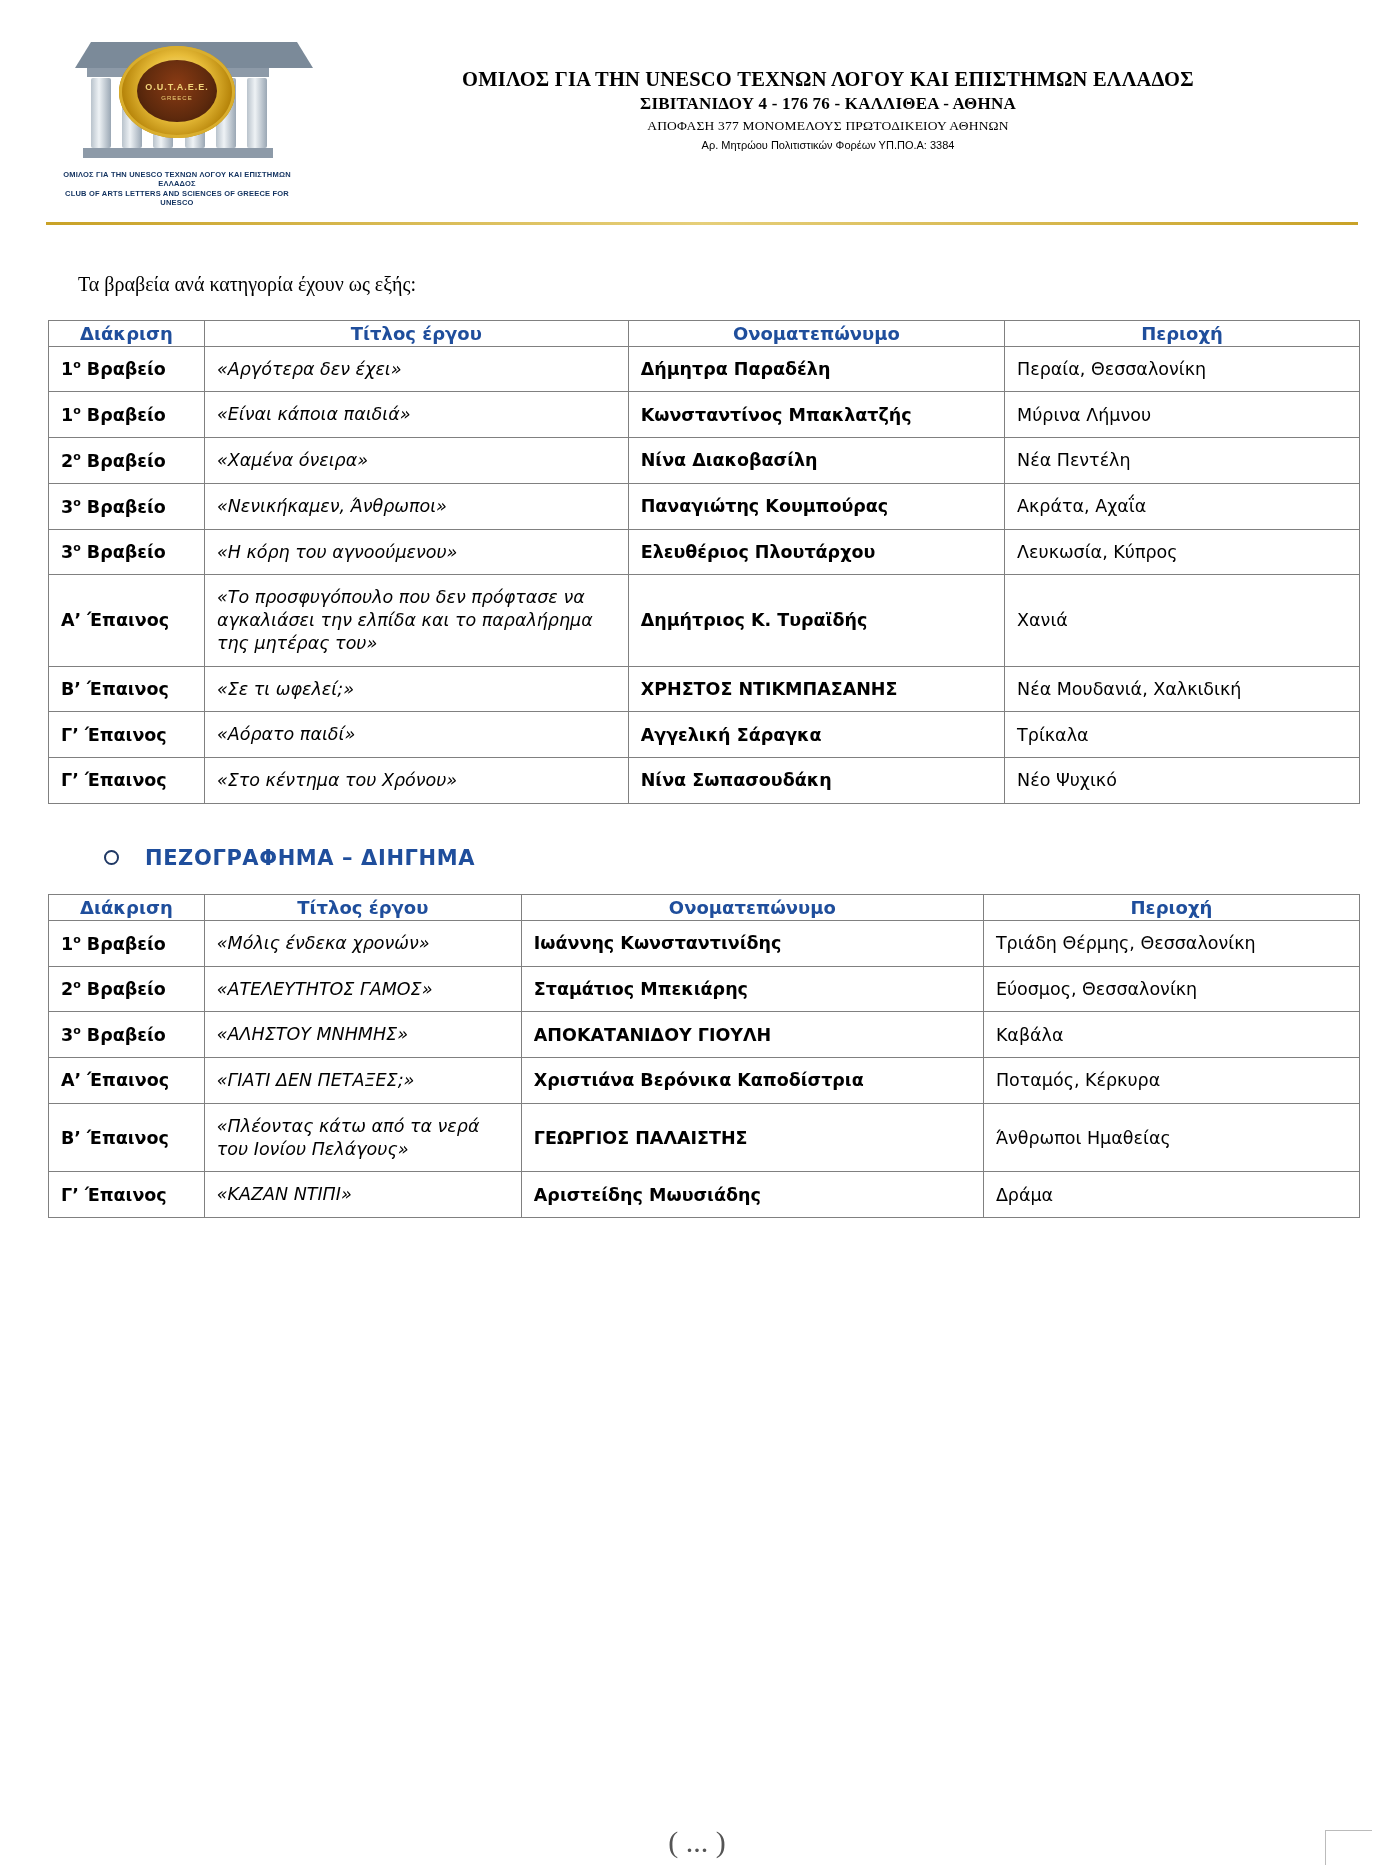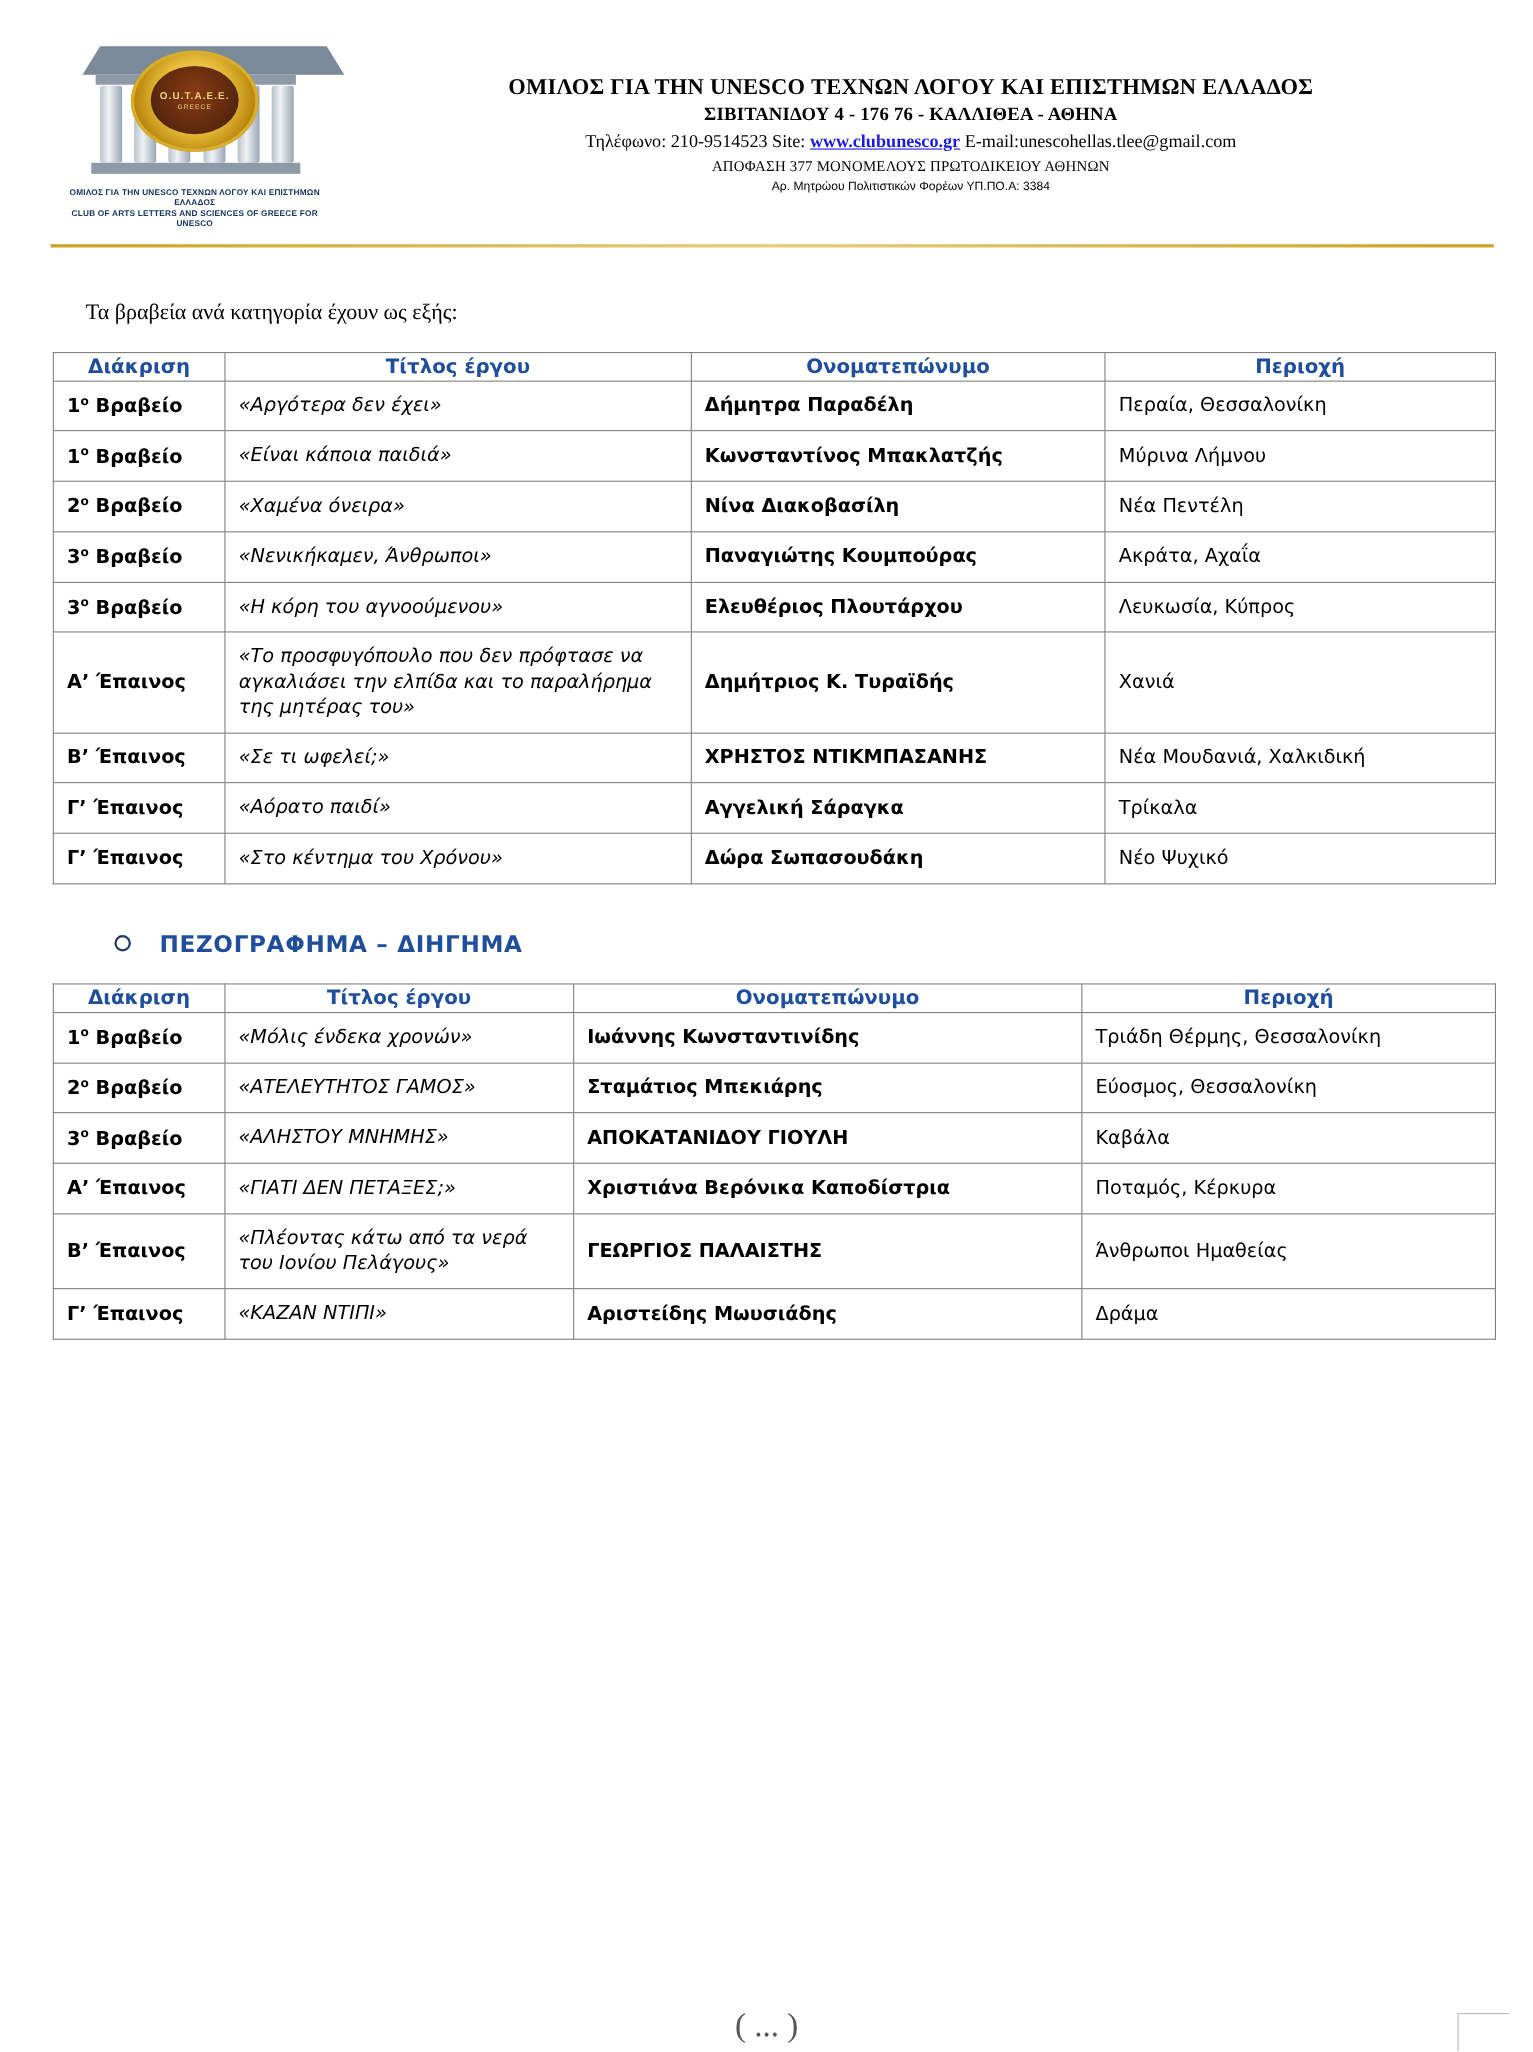--- a/index.html
+++ b/index.html
@@ -295,21 +295,20 @@
       </div>
       <div class="logo-caption">
         <div>ΟΜΙΛΟΣ ΓΙΑ ΤΗΝ UNESCO ΤΕΧΝΩΝ ΛΟΓΟΥ ΚΑΙ ΕΠΙΣΤΗΜΩΝ ΕΛΛΑΔΟΣ</div>
         <div>CLUB OF ARTS LETTERS AND SCIENCES OF GREECE FOR UNESCO</div>
       </div>
     </div>
 
     <div class="head-text">
       <div class="head-org">ΟΜΙΛΟΣ ΓΙΑ ΤΗΝ UNESCO ΤΕΧΝΩΝ ΛΟΓΟΥ ΚΑΙ ΕΠΙΣΤΗΜΩΝ ΕΛΛΑΔΟΣ</div>
       <div class="head-addr">ΣΙΒΙΤΑΝΙΔΟΥ 4 - 176 76 - ΚΑΛΛΙΘΕΑ - ΑΘΗΝΑ</div>
-      <div class="head-phone"><span>Τηλέφωνο: 210-9514523 Site: </span><a href="#">www.clubunesco.gr</a><span> E-mail:unescohellas.tlee@gmail.com</span></div>
       <div class="head-dec">ΑΠΟΦΑΣΗ 377 ΜΟΝΟΜΕΛΟΥΣ ΠΡΩΤΟΔΙΚΕΙΟΥ ΑΘΗΝΩΝ</div>
       <div class="head-reg">Αρ. Μητρώου Πολιτιστικών Φορέων ΥΠ.ΠΟ.Α: 3384</div>
     </div>
   </div>
   <div class="rule"></div>
 
   <div class="intro">Τα βραβεία ανά κατηγορία έχουν ως εξής:</div>
 
 
   <table class="awards t-poetry">
@@ -372,21 +371,21 @@
       </tr>
       <tr>
         <td class="c-dist">Γ’ Έπαινος</td>
         <td class="c-title">«Αόρατο παιδί»</td>
         <td class="c-name">Αγγελική Σάραγκα</td>
         <td class="c-region">Τρίκαλα</td>
       </tr>
       <tr>
         <td class="c-dist">Γ’ Έπαινος</td>
         <td class="c-title">«Στο κέντημα του Χρόνου»</td>
-        <td class="c-name">Δώρα Σωπασουδάκη</td>
+        <td class="c-name">Νίνα Σωπασουδάκη</td>
         <td class="c-region">Νέο Ψυχικό</td>
       </tr>
     </tbody>
   </table>
 
   <div class="section-head">
     <span class="bullet"></span>
     <span class="section-title">ΠΕΖΟΓΡΑΦΗΜΑ – ΔΙΗΓΗΜΑ</span>
   </div>
 

